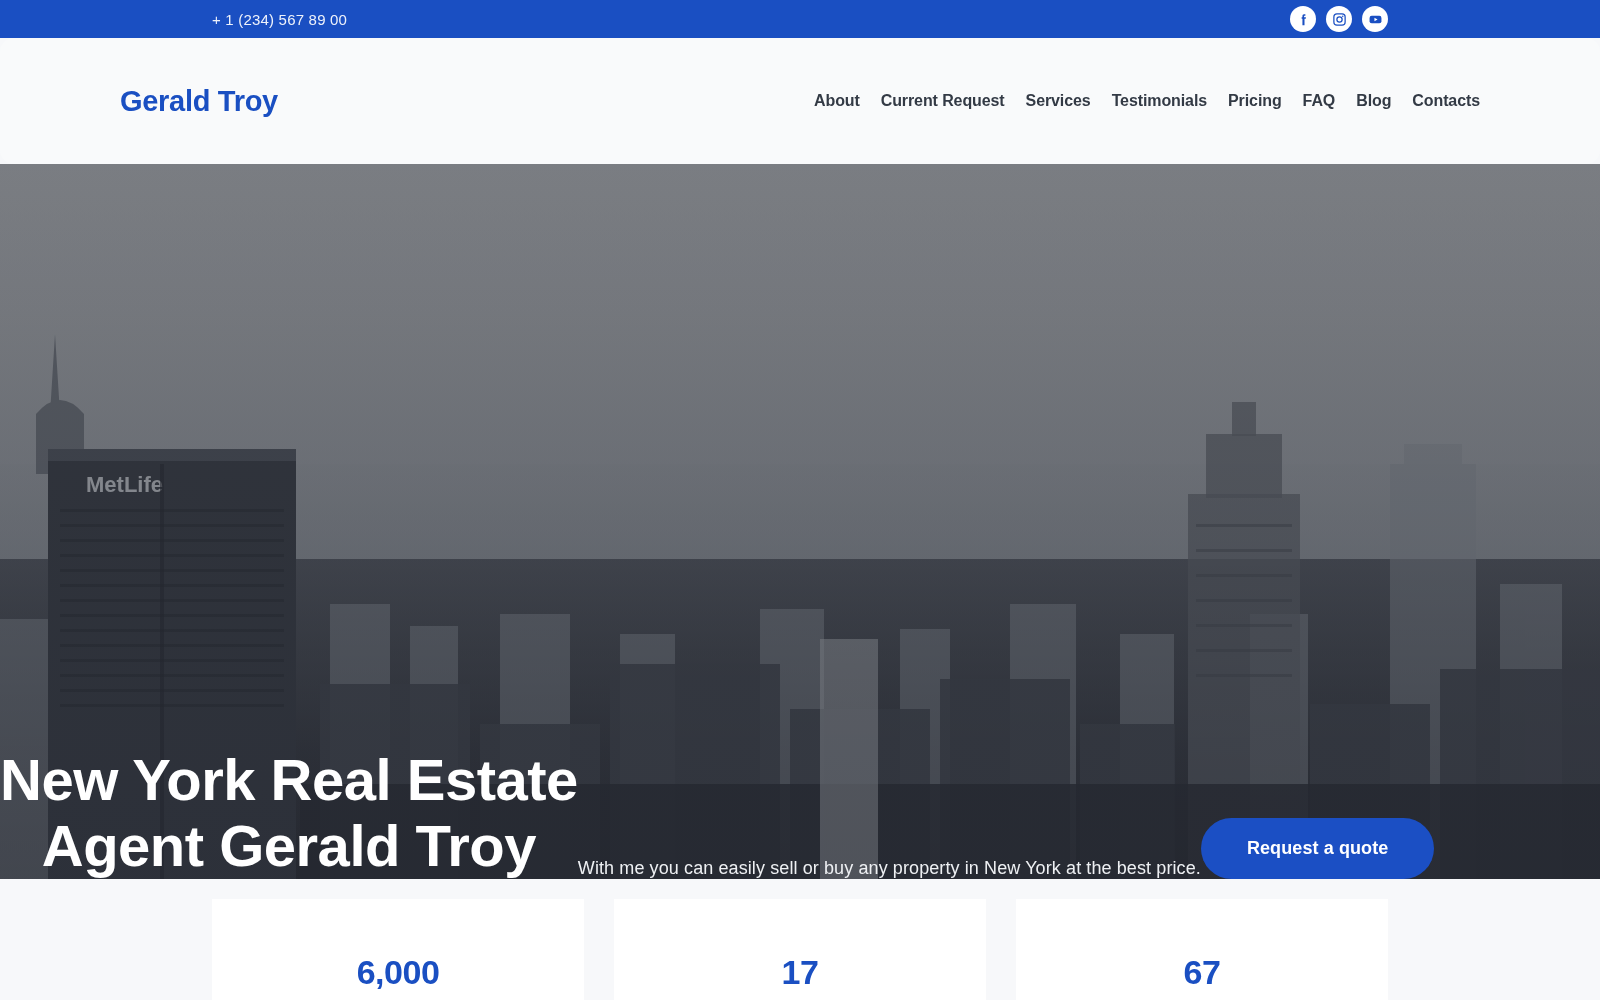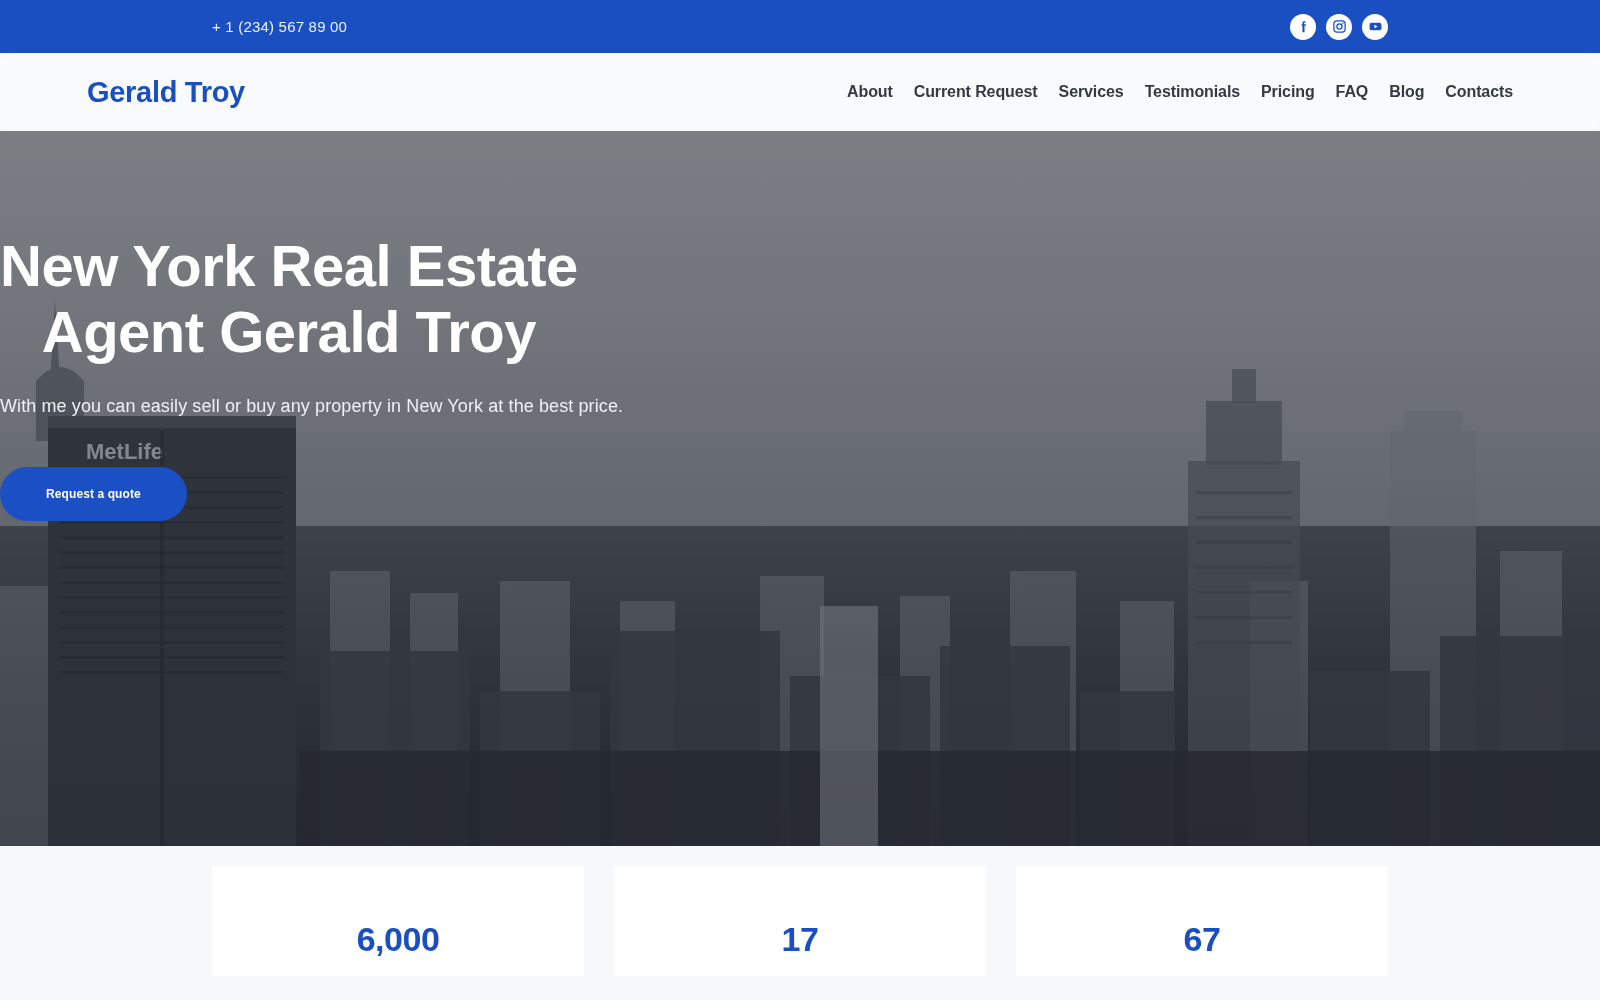--- a/index.html
+++ b/index.html
@@ -5,43 +5,43 @@
   * { margin:0; padding:0; box-sizing:border-box; }
   html, body { width:1600px; height:1000px; }
   body {
     font-family: "Liberation Sans", sans-serif;
     background:#f7f8fa;
     overflow:hidden;
   }
 
   
   .topbar{
-    height:53px; background:#1a4fc2;
+    height:38px; background:#1a4fc2;
     display:flex; align-items:center;
     padding:0 212px 0 212px;
     position:relative;
   }
   .topbar-phone{
     color:#eef2fb; font-size:15px; letter-spacing:.2px;
   }
   .social-row{
     margin-left:auto; display:flex; align-items:center; gap:10px;
   }
   .social-ic{
     width:26px;height:26px;border-radius:50%;background:#ffffff;
     display:flex;align-items:center;justify-content:center;
     cursor:pointer;
   }
   .social-ic svg{ display:block; }
 
   
   .header{
-    height:78px; background:#f9fafb;
+    height:126px; background:#f9fafb;
     display:flex; align-items:center;
-    padding:0 87px;
+    padding:0 120px;
     border-radius:14px;
   }
   .logo{
     font-size:29px; font-weight:bold; color:#1a4fc2;
     letter-spacing:-.3px; cursor:pointer; white-space:nowrap;
   }
   .nav{
     margin-left:auto; display:flex; align-items:flex-end; gap:21px;
   }
   .nav a{
@@ -71,34 +71,34 @@
     position:absolute; left:0; right:0; bottom:0; height:320px;
     background:linear-gradient(#5c6068 0%, #3d4047 60%, #303238 100%);
   }
   .hero-svg{ position:absolute; inset:0; width:100%; height:100%; }
   .hero-tint{
     position:absolute; inset:0;
     background:linear-gradient(rgba(28,31,38,.40), rgba(26,30,40,.50));
   }
   .hero-inner{
     position:absolute; inset:0; z-index:5;
-    display:flex; flex-direction:column; align-items:flex-start;
-    padding-top:102px;
+    display:flex; align-items:flex-end;
+    padding-top:76px;
   }
   .hero-title{
     font-size:58px; line-height:1.14; font-weight:bold; color:#ffffff;
     text-align:center; letter-spacing:-.5px; max-width:900px;
   }
   .hero-sub{
     margin-top:31px; font-size:18px; color:#eef0f3; text-align:center;
     letter-spacing:.1px;
   }
   .cta{
     margin-top:50px; background:#1b4fc4; color:#fff;
-    font-size:12px; font-weight:bold; letter-spacing:.1px;
+    font-size:18px; font-weight:bold; letter-spacing:.1px;
     border:none; border-radius:40px;
     padding:20px 46px; cursor:pointer;
   }
 
   
   .stats-band{
     background:#f7f8fa; height:142px; padding:20px 212px 0 212px;
   }
   .stats-row{ display:flex; gap:30px; }
   .stat-card{

